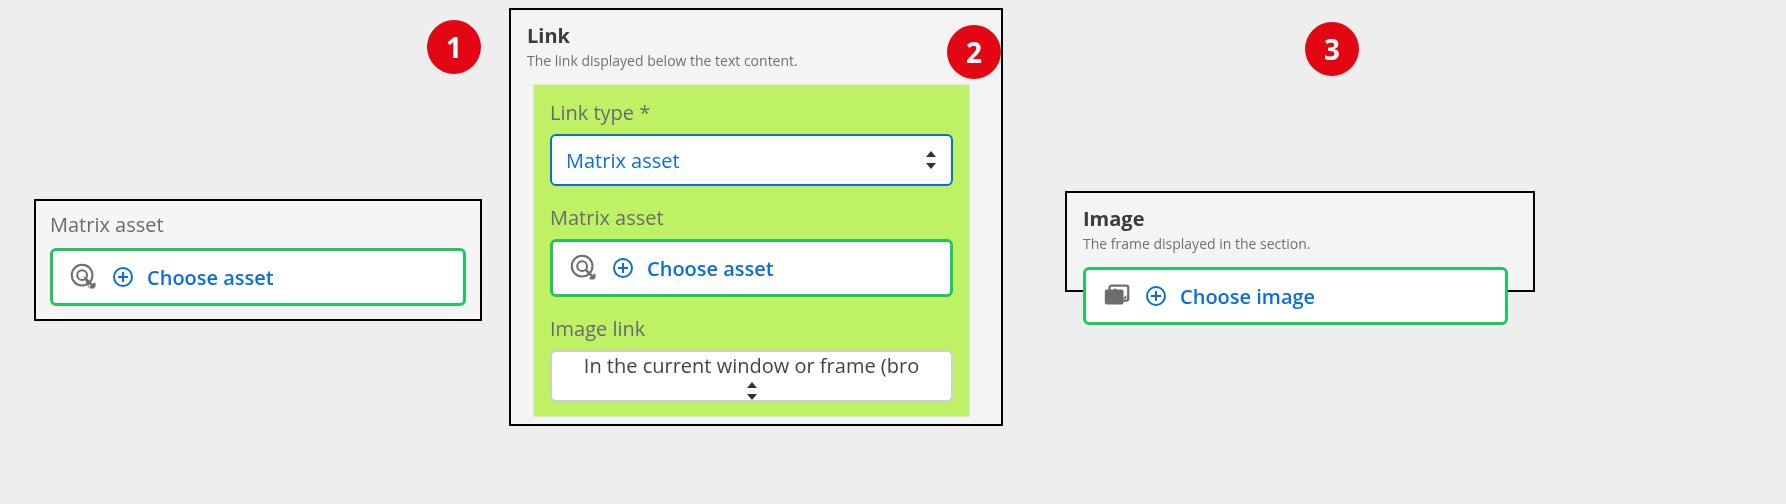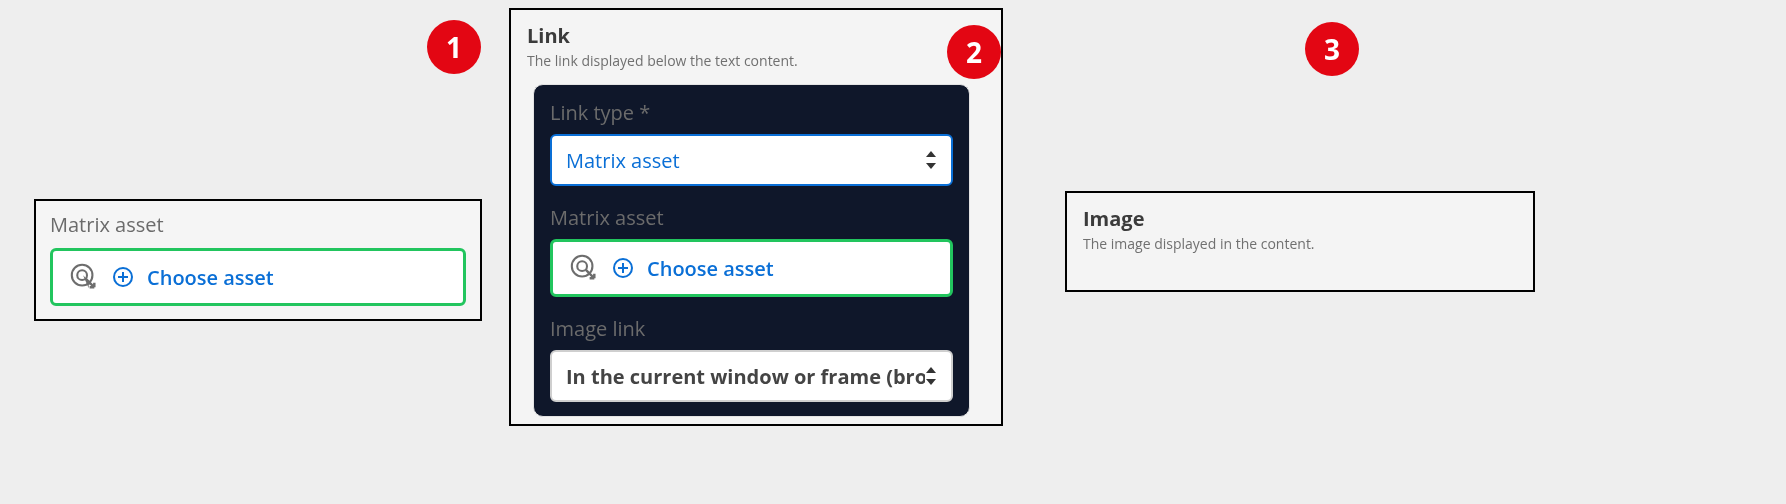--- a/index.html
+++ b/index.html
@@ -74,23 +74,23 @@
   }
 
   .field-label {
     font-size: 20px;
     color: #6b6b6b;
     margin-bottom: 8px;
     font-weight: 400;
   }
 
   .white-box {
-    background: #0f172a;
+    background: #bef264;
     border: 1px solid #e3e3e3;
-    border-radius: 10px;
+    border-radius: 0;
     padding: 14px 16px;
   }
   .panel-2 .white-box { margin: 0 6px; }
 
   .select-box {
     background: #fff;
     border: 2px solid #0a6fd6;
     border-radius: 6px;
     height: 52px;
     padding: 0 14px;
@@ -98,21 +98,22 @@
     align-items: center;
     justify-content: space-between;
     color: #0a6fd6;
     font-size: 20px;
     font-weight: 500;
     cursor: pointer;
   }
   .select-box.plain {
     border-color: #cfcfcf;
     color: #444;
-    font-weight: 700;
+    font-weight: 400;
+    flex-direction: column;
   }
 
   .select-arrows {
     width: 12px;
     height: 18px;
     position: relative;
   }
   .select-arrows::before, .select-arrows::after {
     content: "";
     position: absolute;
@@ -229,14 +230,26 @@
     <div class="field-label gap-block">Image link</div>
     <div class="select-box plain">
       <span style="white-space:nowrap; overflow:hidden;">In the current window or frame (bro</span>
       <span class="select-arrows"></span>
     </div>
   </div>
 </div>
 
 <div class="panel panel-3">
   <div class="section-title">Image</div>
-  <div class="section-desc">The image displayed in the content.</div>
+  <div class="section-desc">The frame displayed in the section.</div>
+  <div class="choose-row">
+    <span class="icon-slot">
+      <svg viewBox="0 0 32 32">
+        <rect x="3" y="9" width="20" height="16" rx="2" fill="#6d6d6d"></rect>
+        <rect x="8" y="5" width="20" height="16" rx="2" fill="none" stroke="#6d6d6d" stroke-width="2.4"></rect>
+        <circle cx="14" cy="10" r="2" fill="#6d6d6d"></circle>
+        <path d="M10 19 L16 13 L22 19 L26 15 L26 19 Z" fill="#6d6d6d"></path>
+      </svg>
+    </span>
+    <span class="plus-circle"></span>
+    <span class="choose-label">Choose image</span>
+  </div>
 </div>
 
 </body></html>

